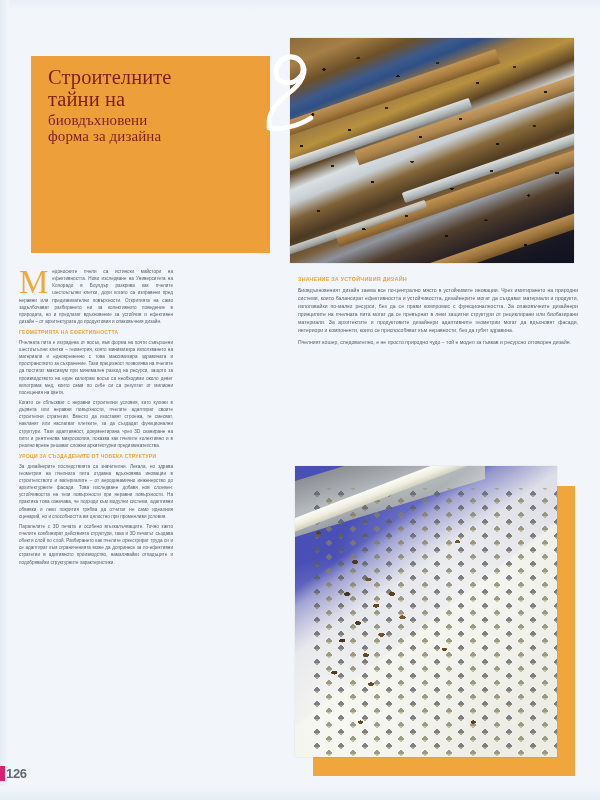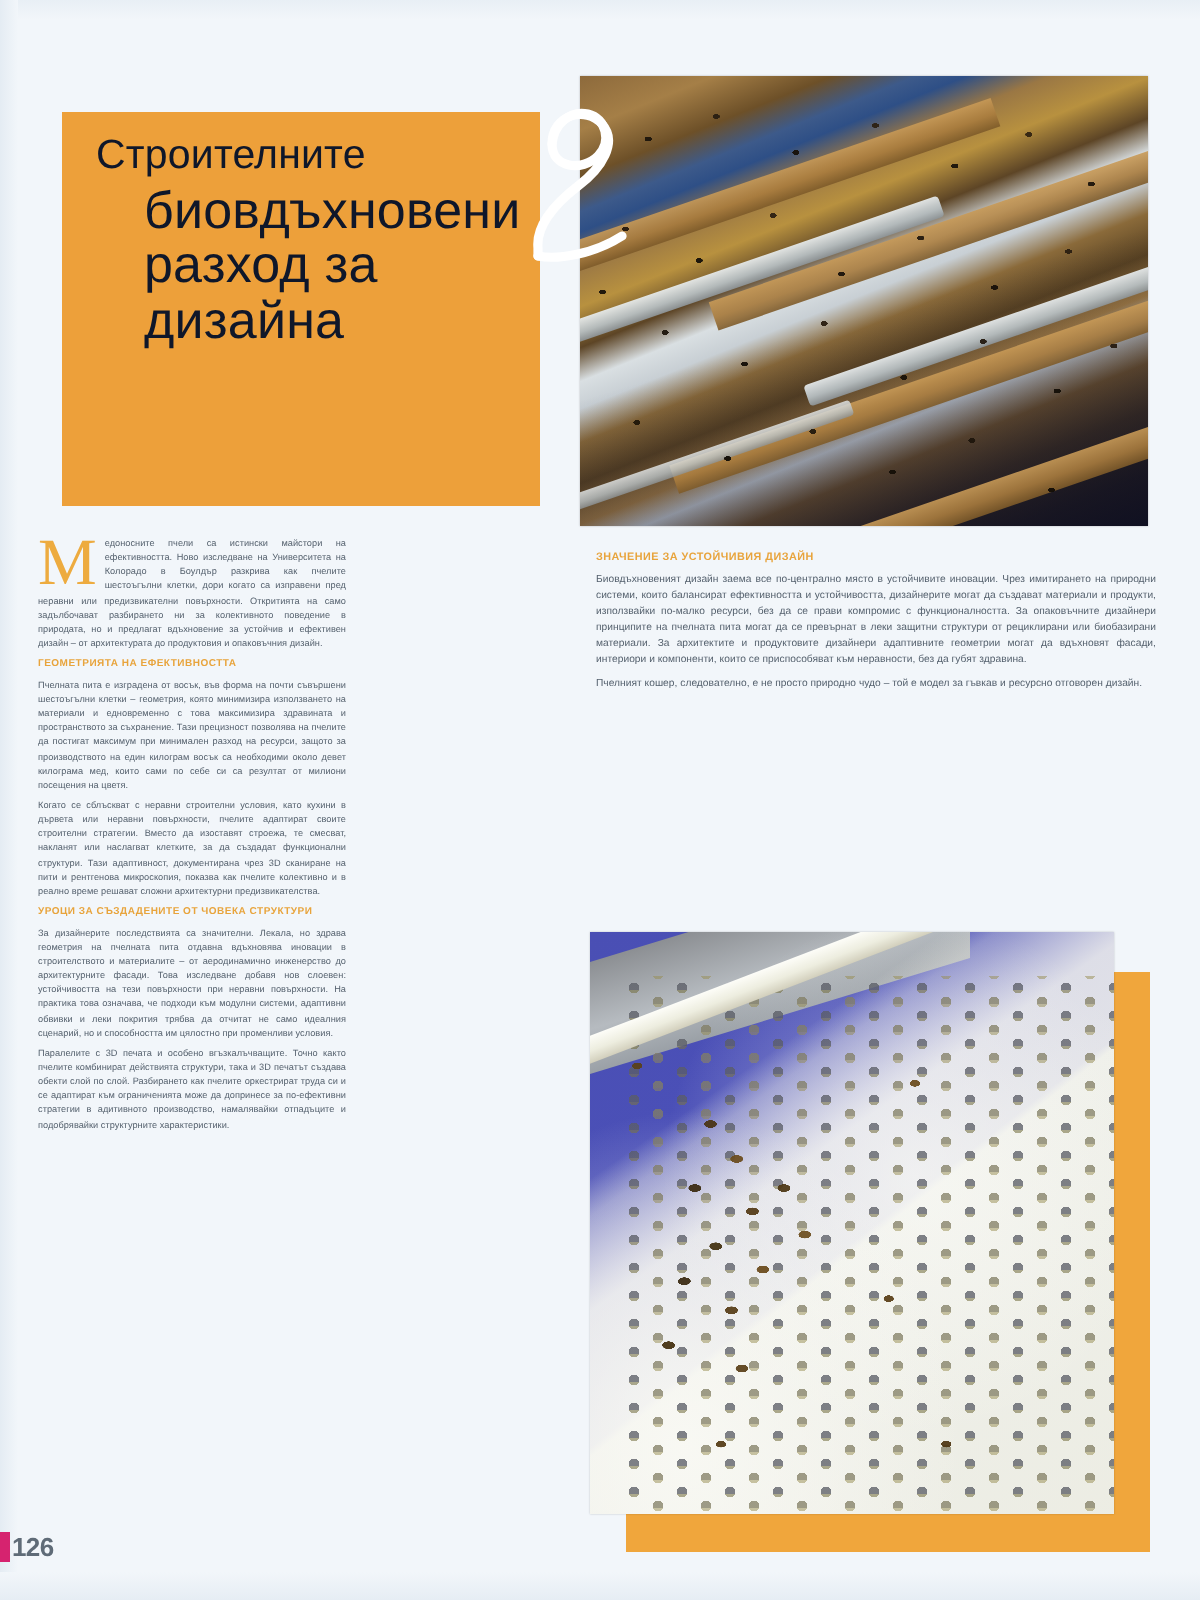--- a/index.html
+++ b/index.html
@@ -134,37 +134,37 @@
   .title-block {
     position: absolute;
     left: 31px; top: 56px;
     width: 239px; height: 197px;
     background: #eda03a;
     z-index: 5;
     padding: 11px 14px 0 17px;
     box-sizing: border-box;
   }
   .title-line {
-    color: #0f172a;
+    color: #7f1d1d;
     line-height: 1.06;
     letter-spacing: .1px;
+    font-family: Liberation Serif, serif;
   }
   .t-light {
     font-size: 20.5px;
     font-weight: 400;
   }
   .t-bold {
     font-size: 22.5px;
     font-weight: 700;
     letter-spacing: .2px;
   }
   .t-sub {
-    font-size: 26px;
+    font-size: 15px;
     font-weight: 400;
-    margin-left: 24px;
   }
   .t-gap-a { margin-top: 2px; }
   .t-gap-b { margin-top: 3px; }
 
   
   .col {
     position: absolute;
     color: #4d5b68;
   }
   .col-left {
@@ -345,22 +345,23 @@
     <div class="frame-bar fb1"></div>
     <div class="frame-bar fb2"></div>
     <div class="woodstrip ws3"></div>
     <div class="frame-bar fb3"></div>
     <div class="woodstrip ws4"></div>
     <div class="bees"></div>
   </div>
 
   <div class="title-block">
     <div class="title-line t-light">Строителните</div>
+    <div class="title-line t-light">тайни на</div>
     <div class="title-line t-sub t-gap-b">биовдъхновени</div>
-    <div class="title-line t-sub">разход за дизайна</div>
+    <div class="title-line t-sub">форма за дизайна</div>
   </div>
 
   <div class="chapter-numeral">
     <svg viewBox="0 0 86 92" width="86" height="92" aria-hidden="true">
       <path d="M27 28 C27 13, 44 9, 52 18 C60 27, 52 40, 40 49 C27 59, 19 70, 20 80 L20 84" fill="none" stroke="#ffffff" stroke-width="4.6" stroke-linecap="round"></path>
       <path d="M27 28 C27 40, 42 42, 50 34 C57 27, 54 15, 45 13 C36 11, 28 18, 27 28 Z" fill="none" stroke="#ffffff" stroke-width="4.6"></path>
       <path d="M20 84 C30 86, 48 83, 62 74" fill="none" stroke="#ffffff" stroke-width="4.6" stroke-linecap="round"></path>
     </svg>
   </div>
 

